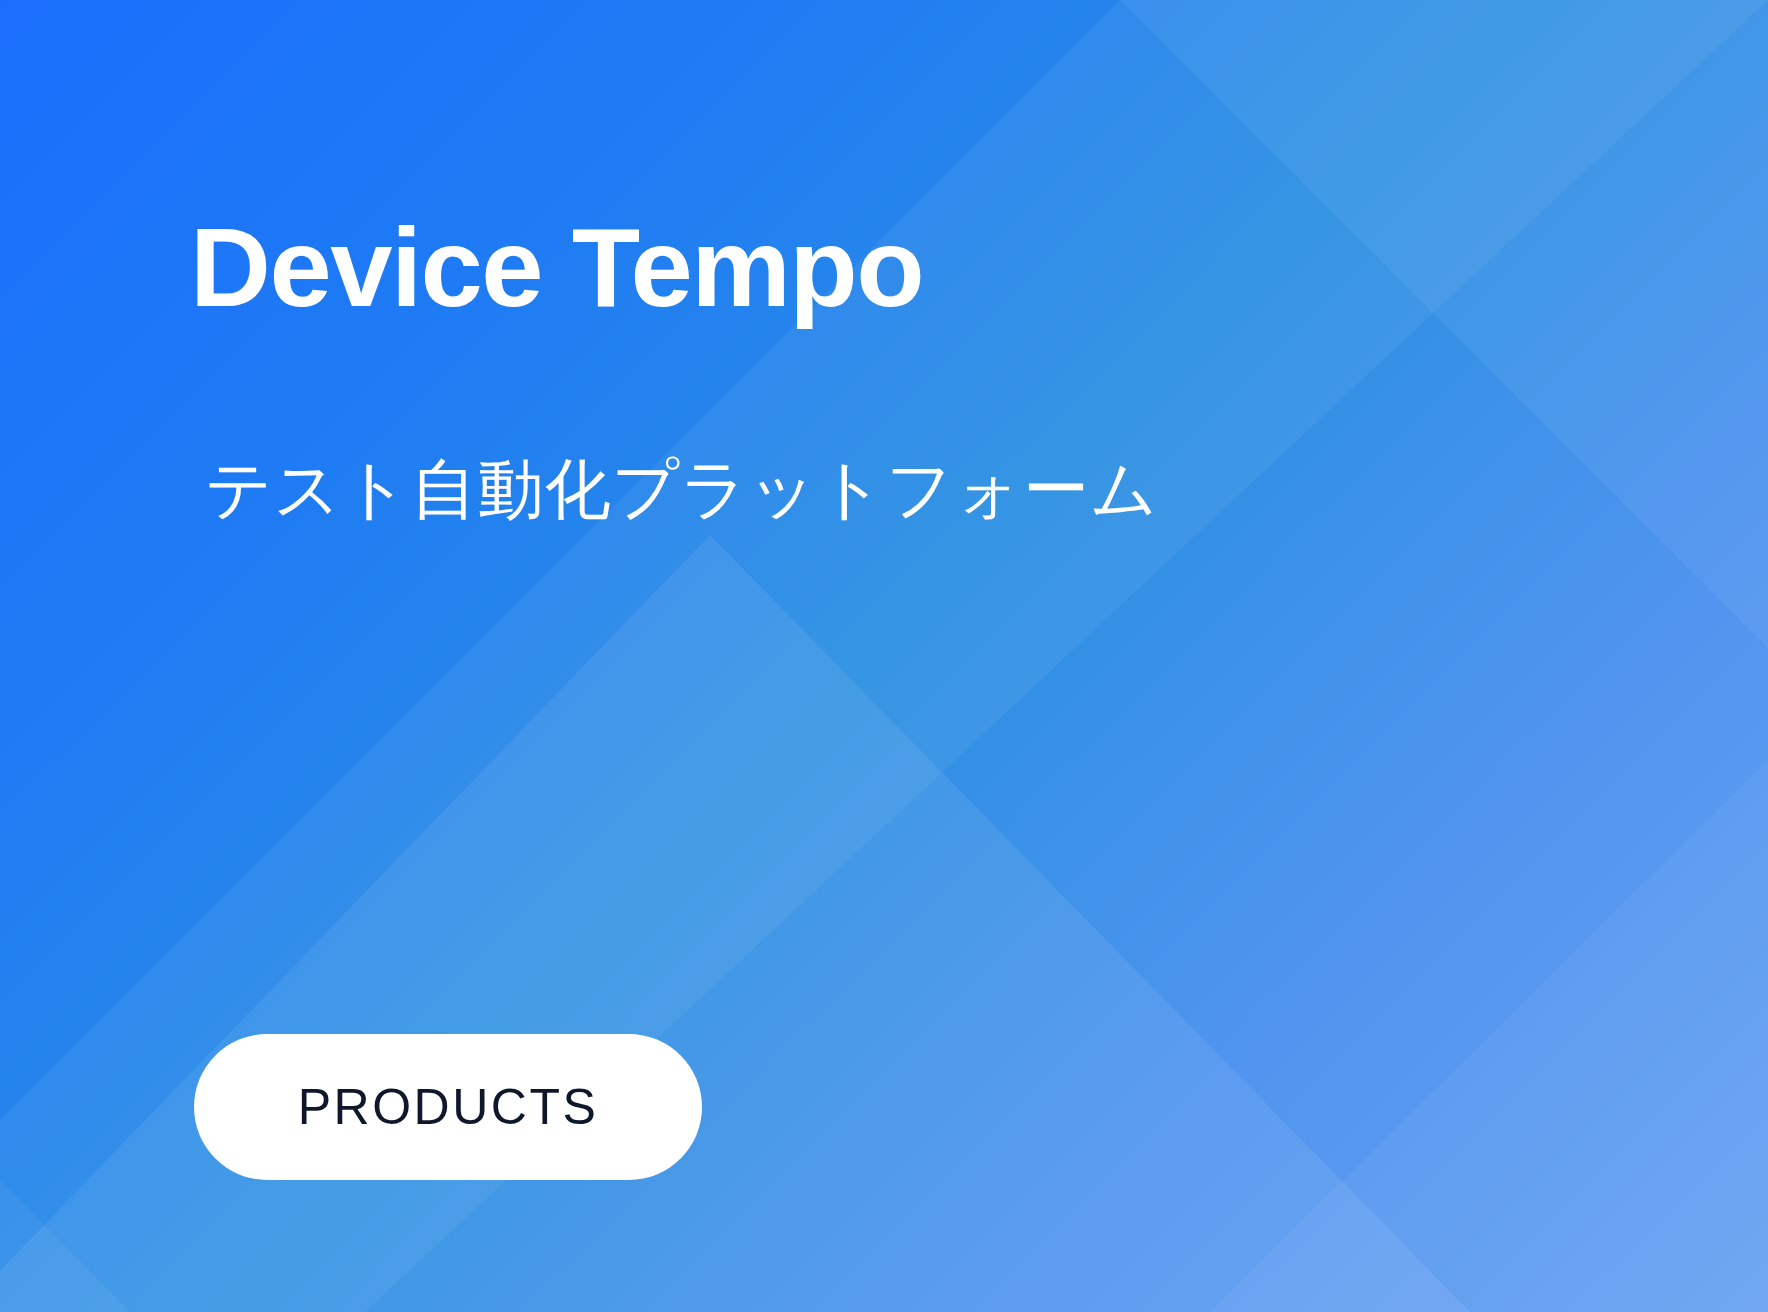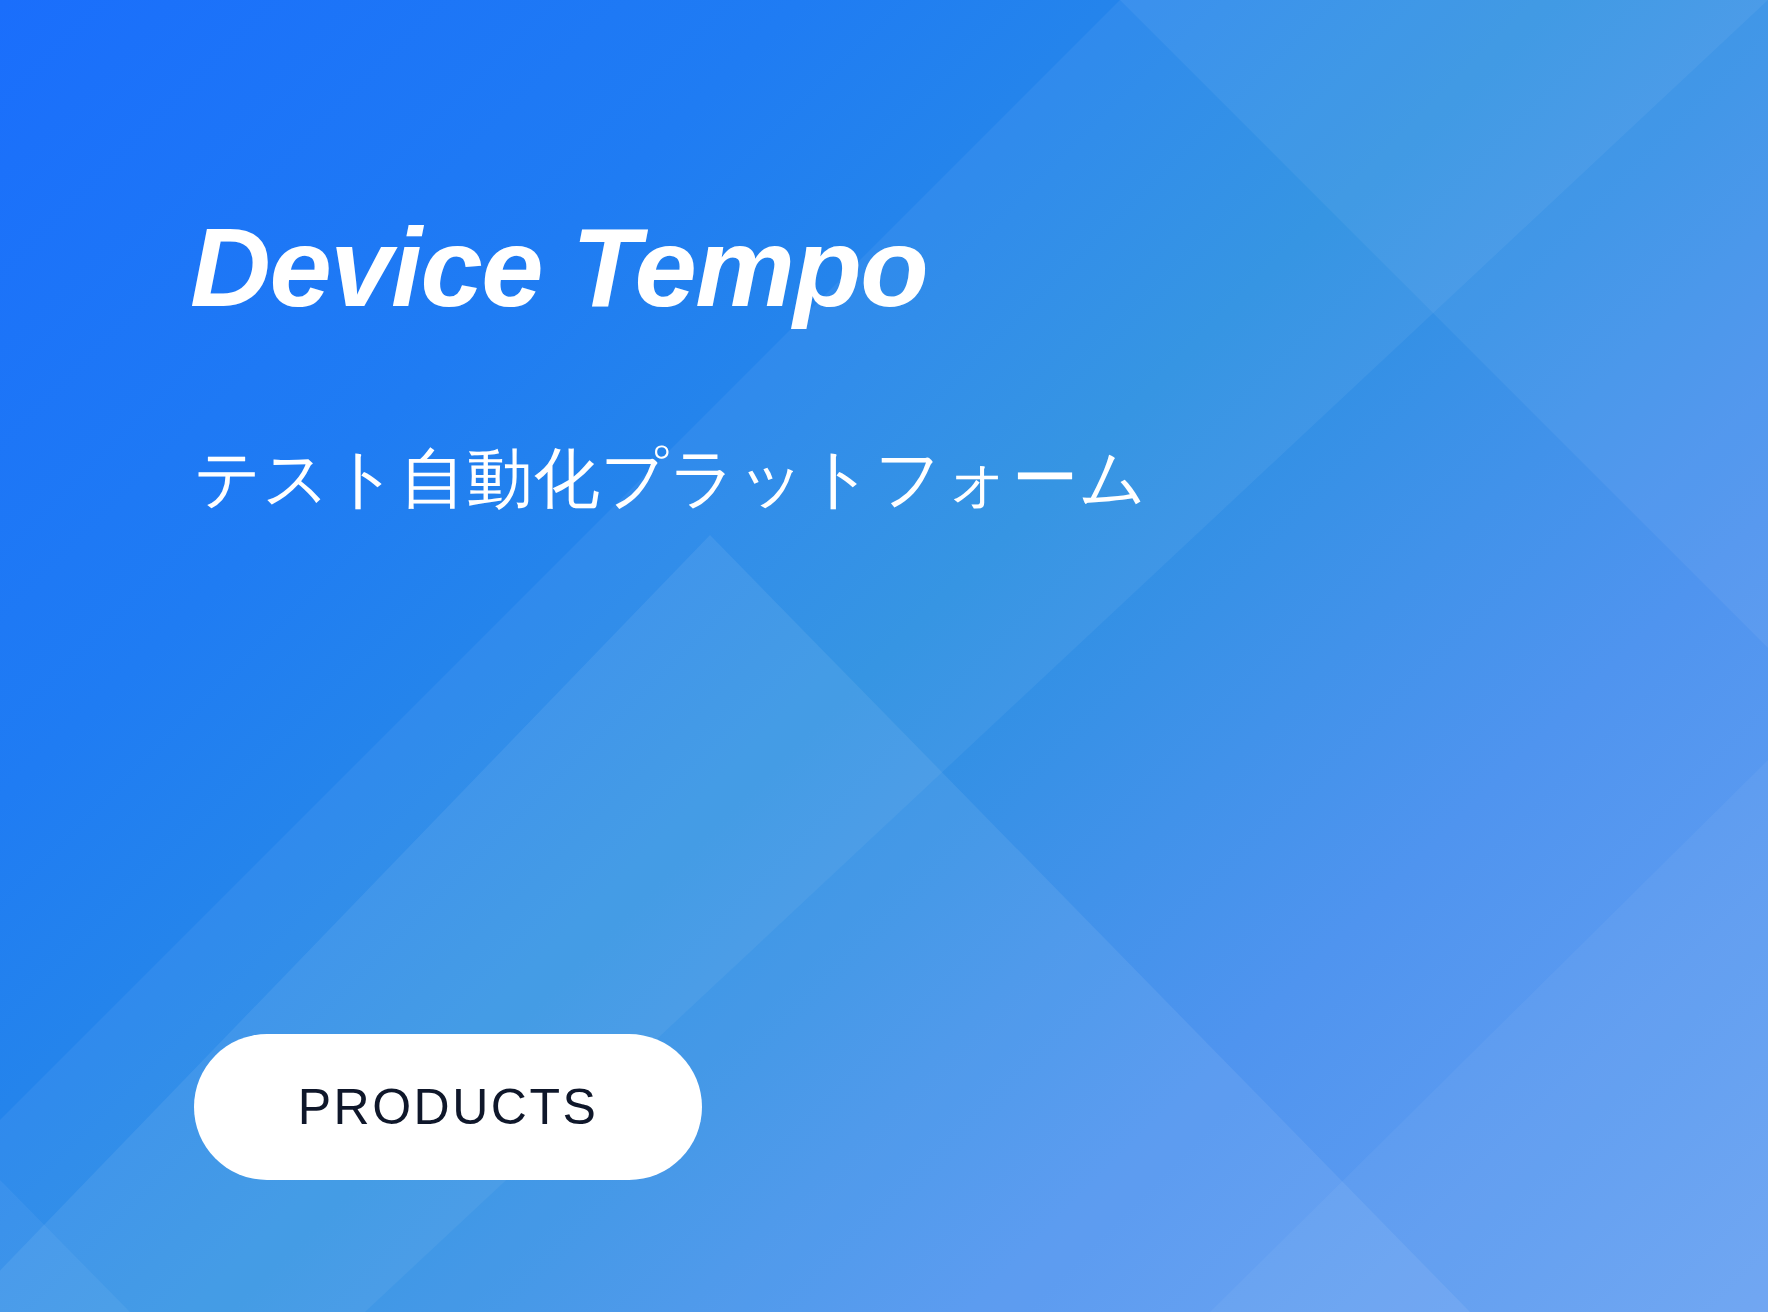--- a/index.html
+++ b/index.html
@@ -54,28 +54,27 @@
     position: absolute;
     left: 190px;
     top: 212px;
     margin: 0;
     color: #ffffff;
     font-size: 112px;
     line-height: 1.0;
     font-weight: 700;
     letter-spacing: -1.5px;
     white-space: nowrap;
-    font-style: italic;
   }
 
   .hero-subtitle {
     position: absolute;
     left: 190px;
     top: 437px;
-    margin: 4px;
+    margin: 15px;
     color: #ffffff;
     font-size: 66px;
     line-height: 1.15;
     font-weight: 400;
     letter-spacing: 1px;
     white-space: nowrap;
   }
 
   .hero-cta-wrap {
     position: absolute;

